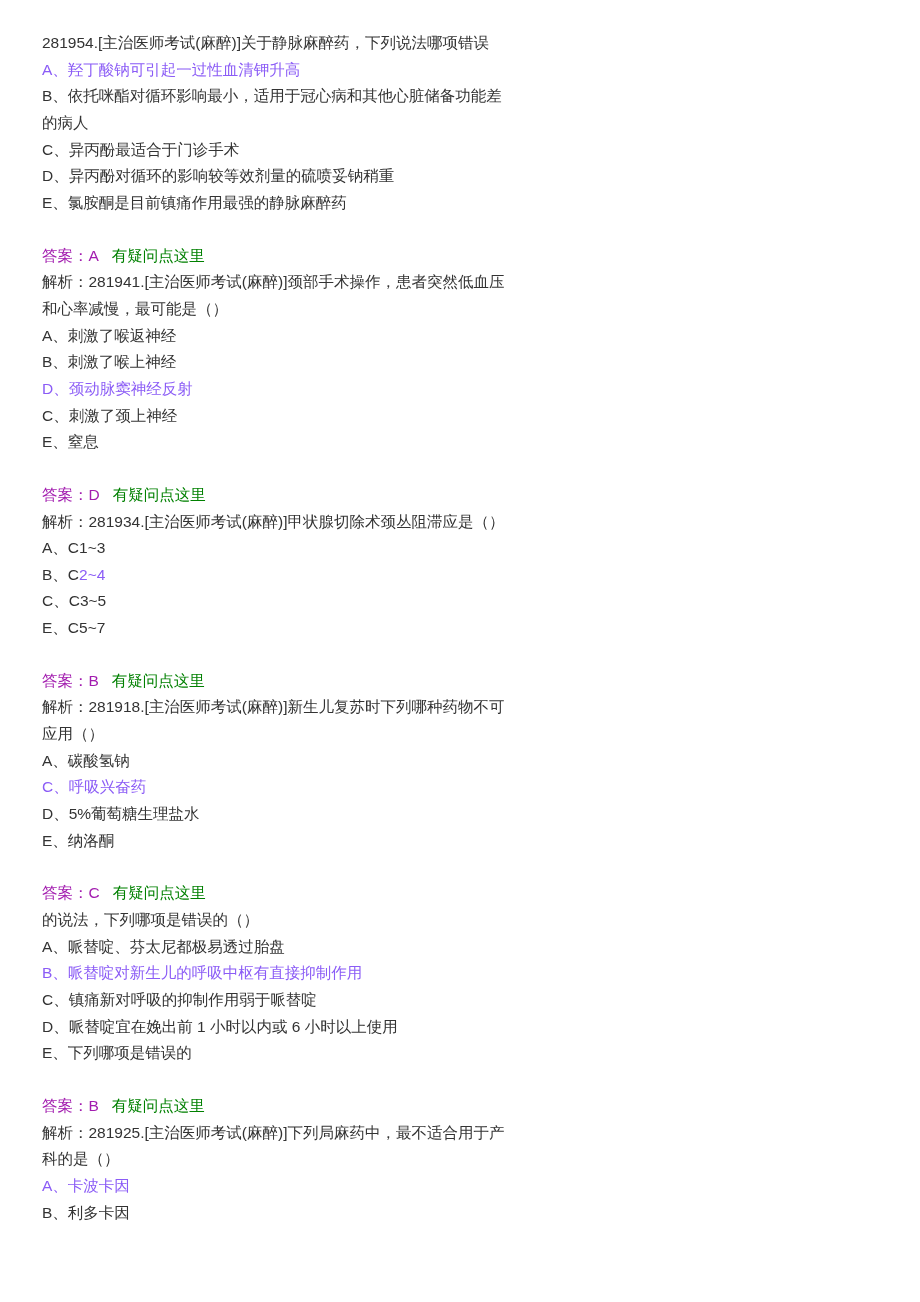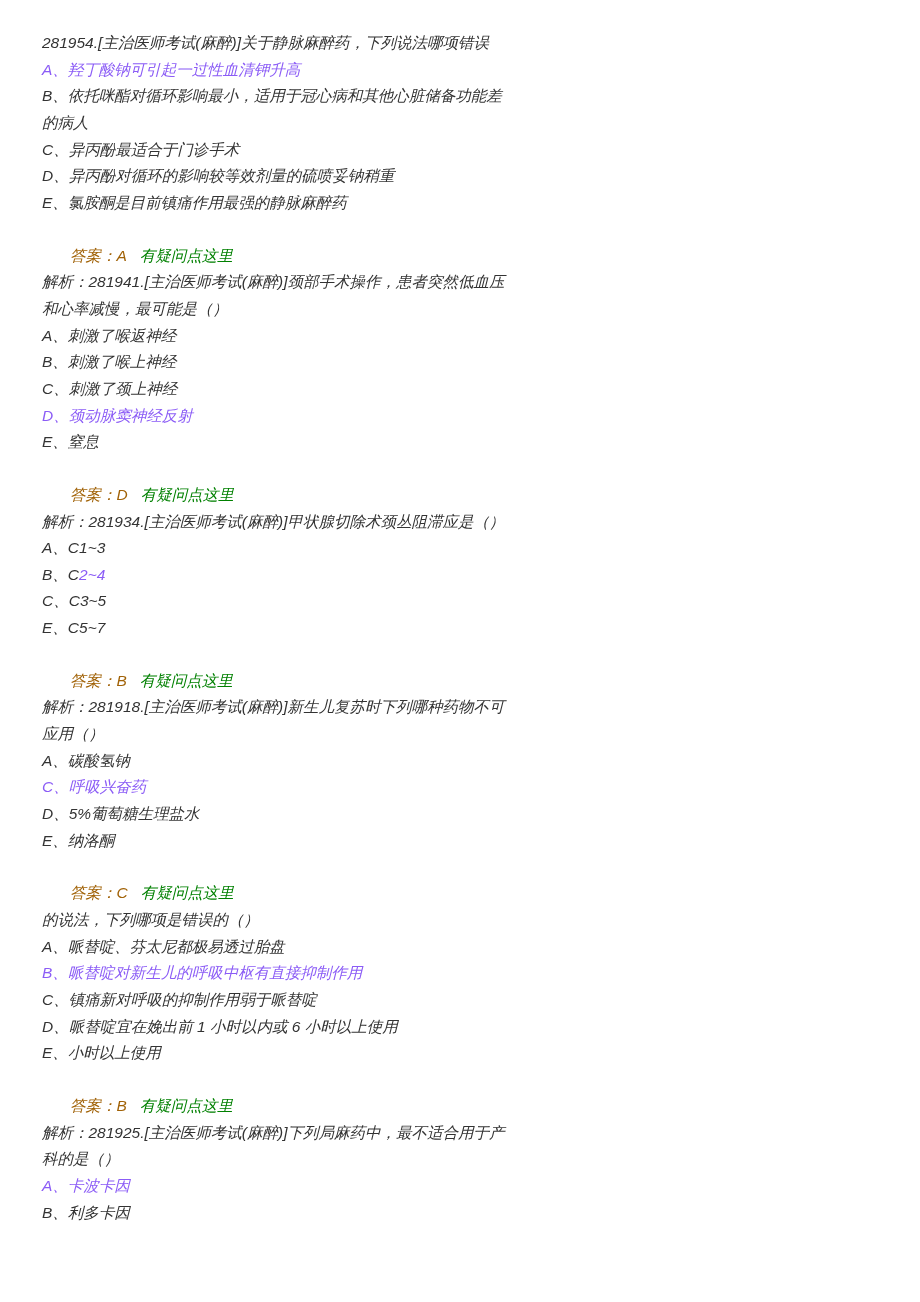--- a/index.html
+++ b/index.html
@@ -10,25 +10,24 @@
   }
   .page {
     padding: 30px 42px 10px 42px;
     font-family: "Microsoft YaHei", "SimSun", Arial, sans-serif;
     font-size: 15.5px;
     line-height: 1.72;
     color: #333333;
   }
   .qline, .opt, .ans, .expl {
     margin: 0;
-    font-style: italic;
   }
   .red { color: #8b5cf6; }
   .green { color: #008000; }
-  .blk { color: #a16207; margin-left: 28px; }
+  .blk { color: #a21caf; }
   .spacer { height: 26px; }
 </style>
 </head>
 <body>
 
 <div class="page">
 
   <p class="qline">281954.[主治医师考试(麻醉)]关于静脉麻醉药，下列说法哪项错误</p>
   <p class="opt red">A、羟丁酸钠可引起一过性血清钾升高</p>
   <p class="opt">B、依托咪酯对循环影响最小，适用于冠心病和其他心脏储备功能差</p>
@@ -41,22 +40,22 @@
 
   <p class="ans">
     <span class="blk">答案：A</span>&nbsp;&nbsp;
     <span class="green">有疑问点这里</span>
   </p>
 
   <p class="expl">解析：281941.[主治医师考试(麻醉)]颈部手术操作，患者突然低血压</p>
   <p class="expl">和心率减慢，最可能是（）</p>
   <p class="opt">A、刺激了喉返神经</p>
   <p class="opt">B、刺激了喉上神经</p>
+  <p class="opt red">D、颈动脉窦神经反射</p>
   <p class="opt">C、刺激了颈上神经</p>
-  <p class="opt red">D、颈动脉窦神经反射</p>
   <p class="opt">E、窒息</p>
 
   <div class="spacer"></div>
 
   <p class="ans">
     <span class="blk">答案：D</span>&nbsp;&nbsp;
     <span class="green">有疑问点这里</span>
   </p>
 
   <p class="expl">解析：281934.[主治医师考试(麻醉)]甲状腺切除术颈丛阻滞应是（）</p>
@@ -84,21 +83,21 @@
   <p class="ans">
     <span class="blk">答案：C</span>&nbsp;&nbsp;
     <span class="green">有疑问点这里</span>
   </p>
 
   <p class="expl">的说法，下列哪项是错误的（）</p>
   <p class="opt">A、哌替啶、芬太尼都极易透过胎盘</p>
   <p class="opt red">B、哌替啶对新生儿的呼吸中枢有直接抑制作用</p>
   <p class="opt">C、镇痛新对呼吸的抑制作用弱于哌替啶</p>
   <p class="opt">D、哌替啶宜在娩出前 1 小时以内或 6 小时以上使用</p>
-  <p class="opt">E、小时以上使用</p>
+  <p class="opt">E、下列哪项是错误的</p>
 
   <div class="spacer"></div>
 
   <p class="ans">
     <span class="blk">答案：B</span>&nbsp;&nbsp;
     <span class="green">有疑问点这里</span>
   </p>
 
   <p class="expl">解析：281925.[主治医师考试(麻醉)]下列局麻药中，最不适合用于产</p>
   <p class="expl">科的是（）</p>

